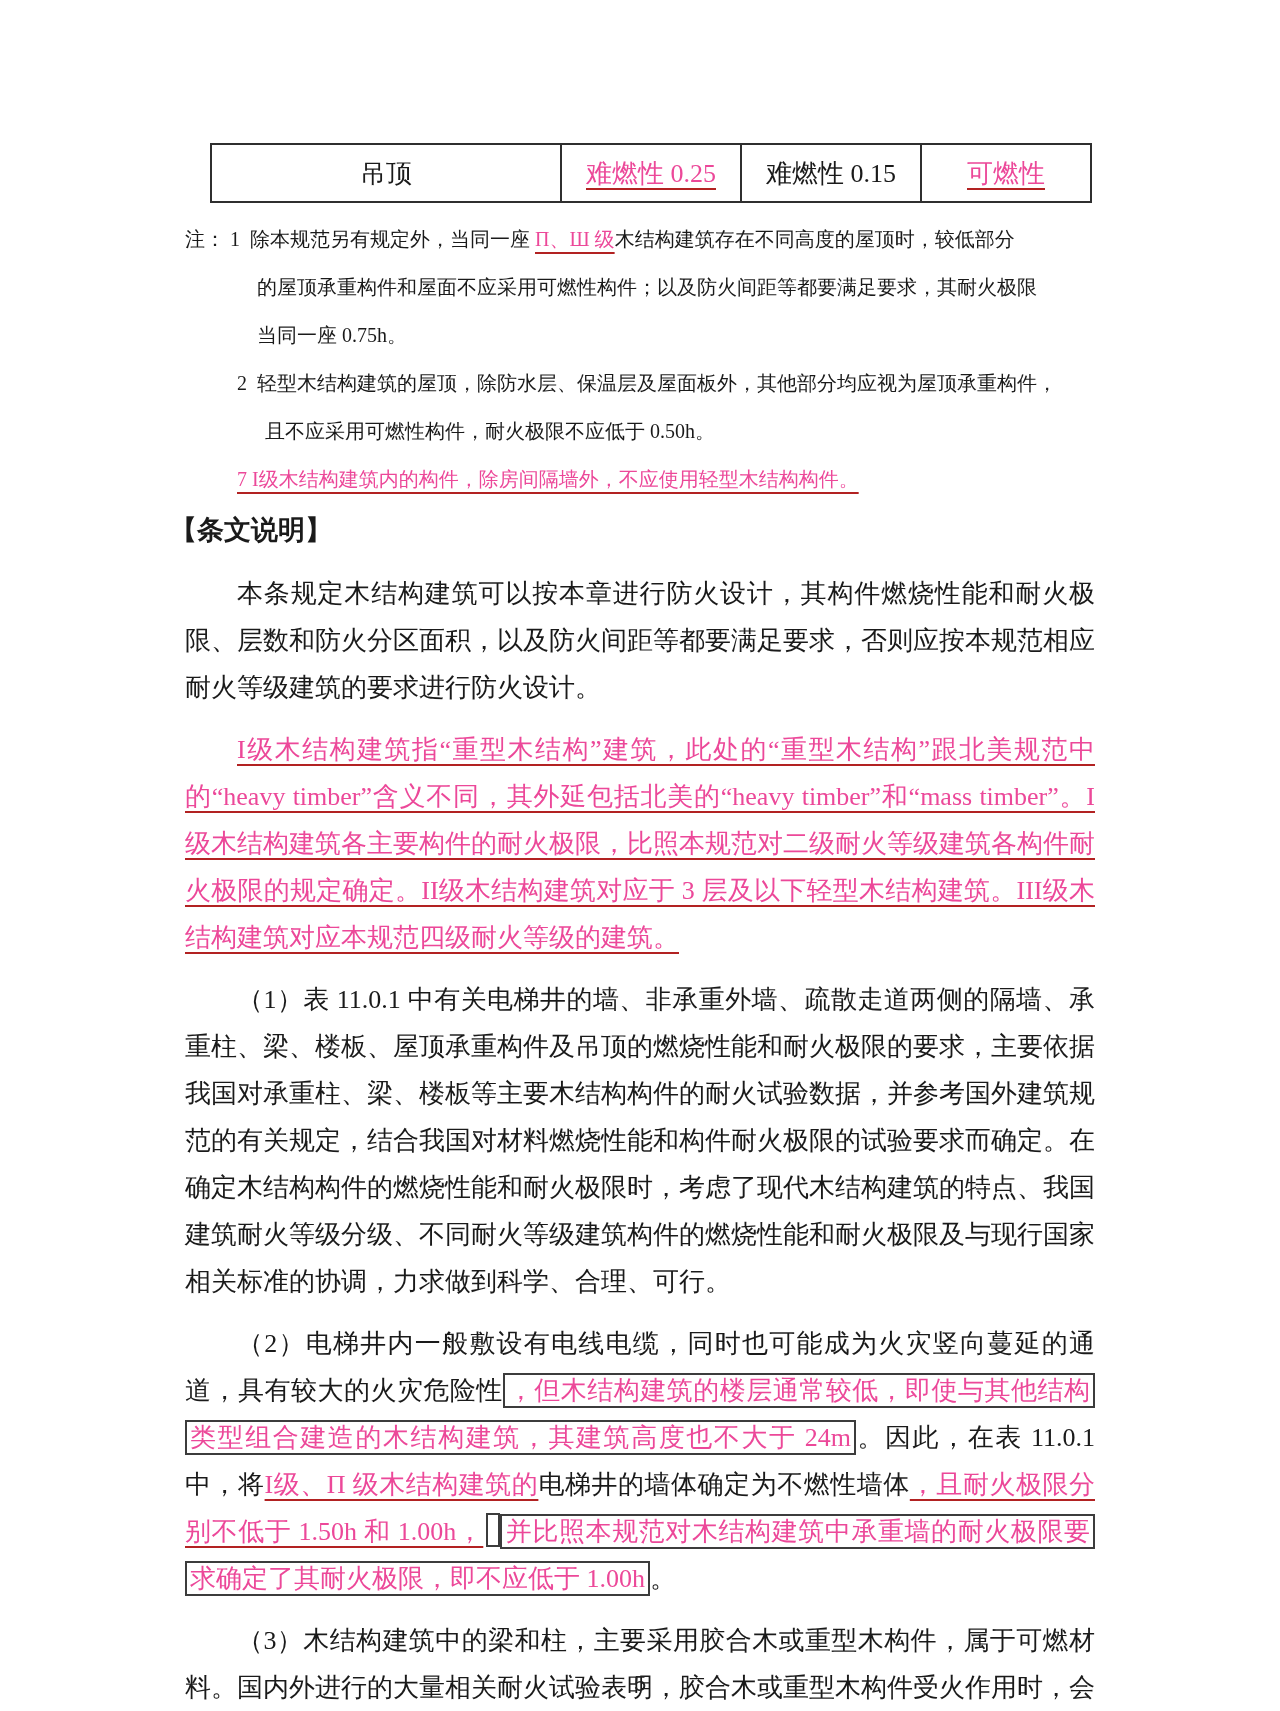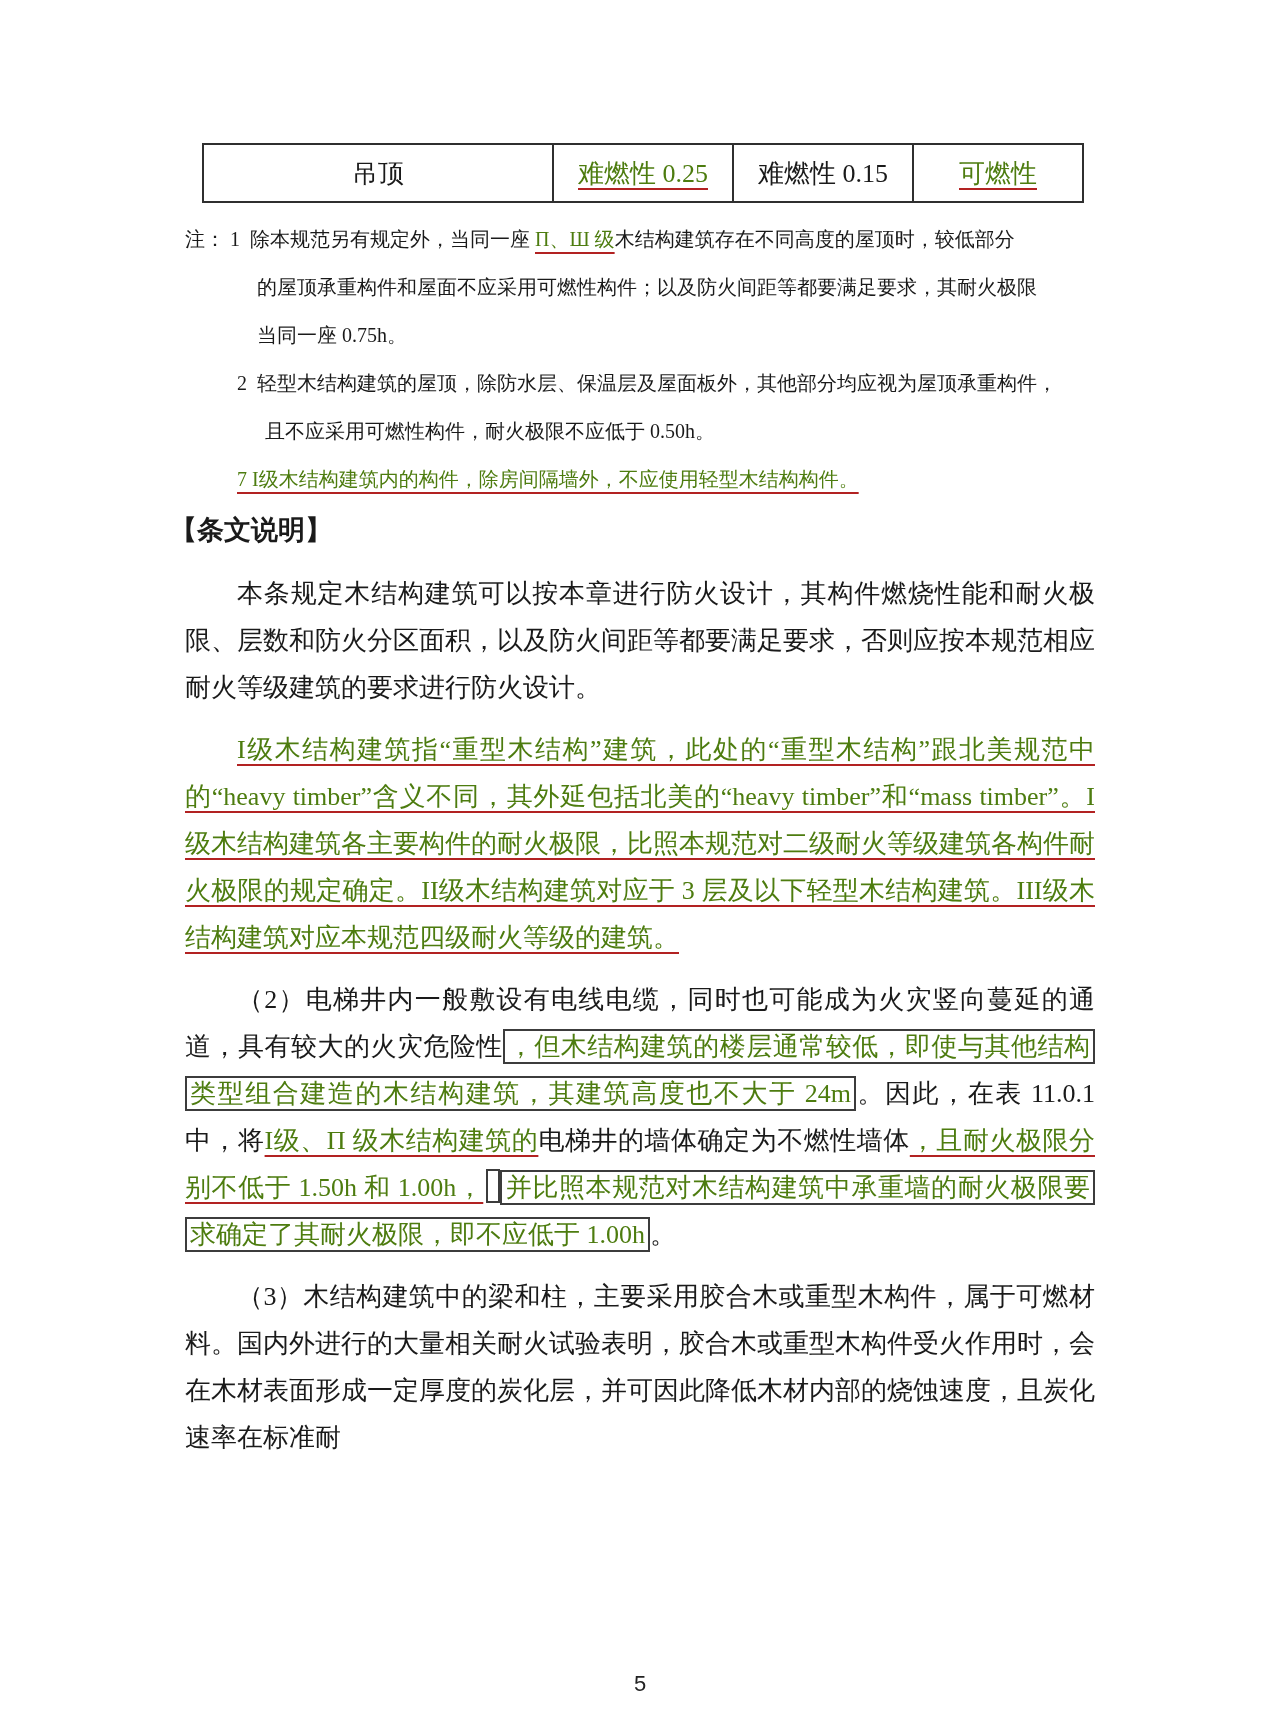--- a/index.html
+++ b/index.html
@@ -4,28 +4,28 @@
 <style>
   html,body{margin:0;padding:0;}
   body{
     width:1280px;height:1711px;background:#ffffff;position:relative;
     font-family:"Liberation Serif","DejaVu Serif",serif;
     color:#1a1a1a;overflow:hidden;
   }
   .page{padding:143px 170px 0 170px;}
 
   
-  .doc-table{border-collapse:collapse;margin-left:32px;width:880px;table-layout:fixed;}
+  .doc-table{border-collapse:collapse;margin-left:40px;width:880px;table-layout:fixed;}
   .doc-table td{
     border:2px solid #2f2f2f;height:56px;text-align:center;
     font-size:26px;padding:0;
   }
 
   
-  .red{color:#4d7c0f;}
+  .red{color:#ec4899;}
   .u{text-decoration:underline;text-decoration-color:#b22222;
      text-underline-offset:6px;text-decoration-thickness:1.5px;}
   .boxed{
     border:2px solid #3c3c3c;padding:1px 3px;
     -webkit-box-decoration-break:clone;box-decoration-break:clone;
   }
   .box-stub{
     display:inline-block;width:10px;height:30px;border:2px solid #3c3c3c;
     vertical-align:-7px;margin-left:3px;
   }
@@ -86,20 +86,21 @@
   </div>
 
   <div class="heading">【条文说明】</div>
 
   <div class="body-text">
 
     <p>本条规定木结构建筑可以按本章进行防火设计，其构件燃烧性能和耐火极限、层数和防火分区面积，以及防火间距等都要满足要求，否则应按本规范相应耐火等级建筑的要求进行防火设计。</p>
 
     <p><span class="red u">I级木结构建筑指“重型木结构”建筑，此处的“重型木结构”跟北美规范中的“heavy timber”含义不同，其外延包括北美的“heavy timber”和“mass timber”。I级木结构建筑各主要构件的耐火极限，比照本规范对二级耐火等级建筑各构件耐火极限的规定确定。II级木结构建筑对应于 3 层及以下轻型木结构建筑。III级木结构建筑对应本规范四级耐火等级的建筑。</span></p>
 
+    <p>（1）表 11.0.1 中有关电梯井的墙、非承重外墙、疏散走道两侧的隔墙、承重柱、梁、楼板、屋顶承重构件及吊顶的燃烧性能和耐火极限的要求，主要依据我国对承重柱、梁、楼板等主要木结构构件的耐火试验数据，并参考国外建筑规范的有关规定，结合我国对材料燃烧性能和构件耐火极限的试验要求而确定。在确定木结构构件的燃烧性能和耐火极限时，考虑了现代木结构建筑的特点、我国建筑耐火等级分级、不同耐火等级建筑构件的燃烧性能和耐火极限及与现行国家相关标准的协调，力求做到科学、合理、可行。</p>
 
     <p><span>（2）电梯井内一般敷设有电线电缆，同时也可能成为火灾竖向蔓延的通道，具有较大的火灾危险性</span><span class="boxed red">，但木结构建筑的楼层通常较低，即使与其他结构类型组合建造的木结构建筑，其建筑高度也不大于 24m</span><span>。因此，在表 11.0.1 中，将</span><span class="red u">I级、Π 级木结构建筑的</span><span>电梯井的墙体确定为不燃性墙体</span><span class="red u">，且耐火极限分别不低于 1.50h 和 1.00h，</span><span class="box-stub"></span><span class="boxed red">并比照本规范对木结构建筑中承重墙的耐火极限要求确定了其耐火极限，即不应低于 1.00h</span><span>。</span></p>
 
     <p>（3）木结构建筑中的梁和柱，主要采用胶合木或重型木构件，属于可燃材料。国内外进行的大量相关耐火试验表明，胶合木或重型木构件受火作用时，会在木材表面形成一定厚度的炭化层，并可因此降低木材内部的烧蚀速度，且炭化速率在标准耐</p>
 
   </div>
 </div>
 
 <div class="page-number">5</div>
 

